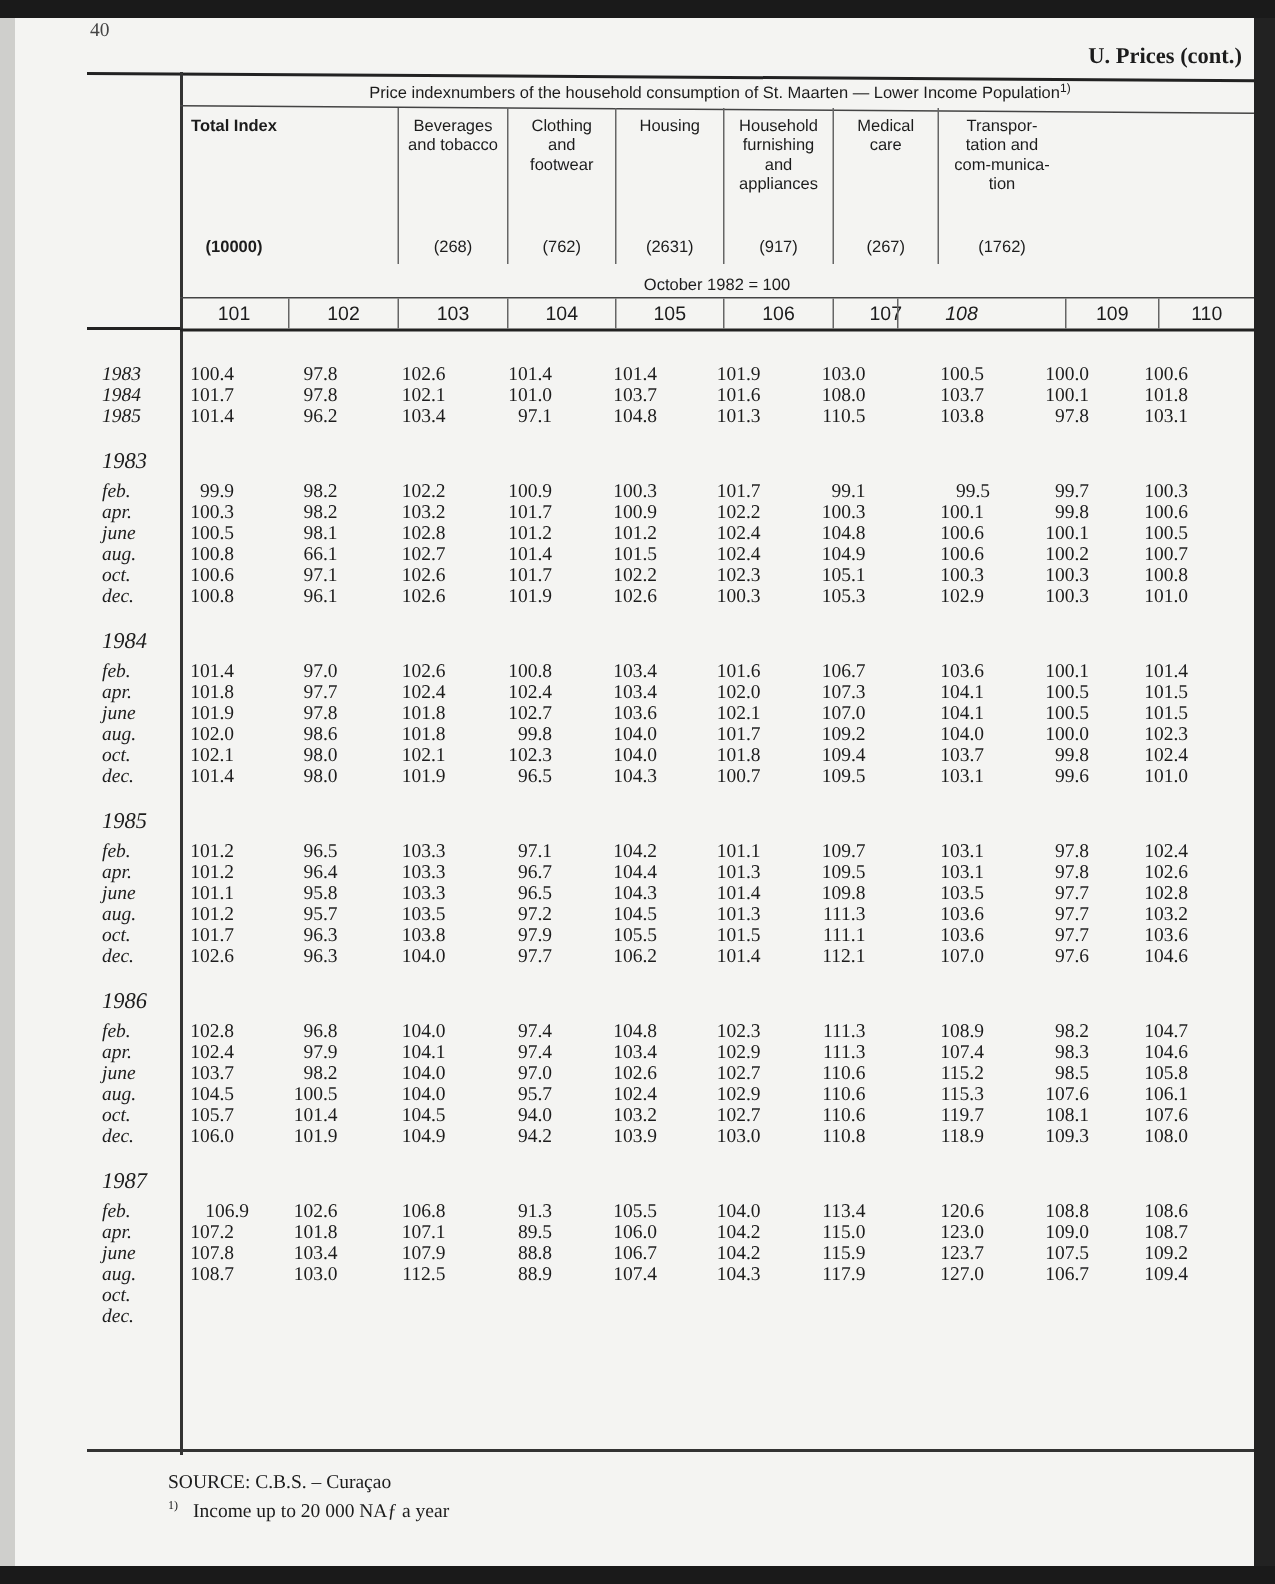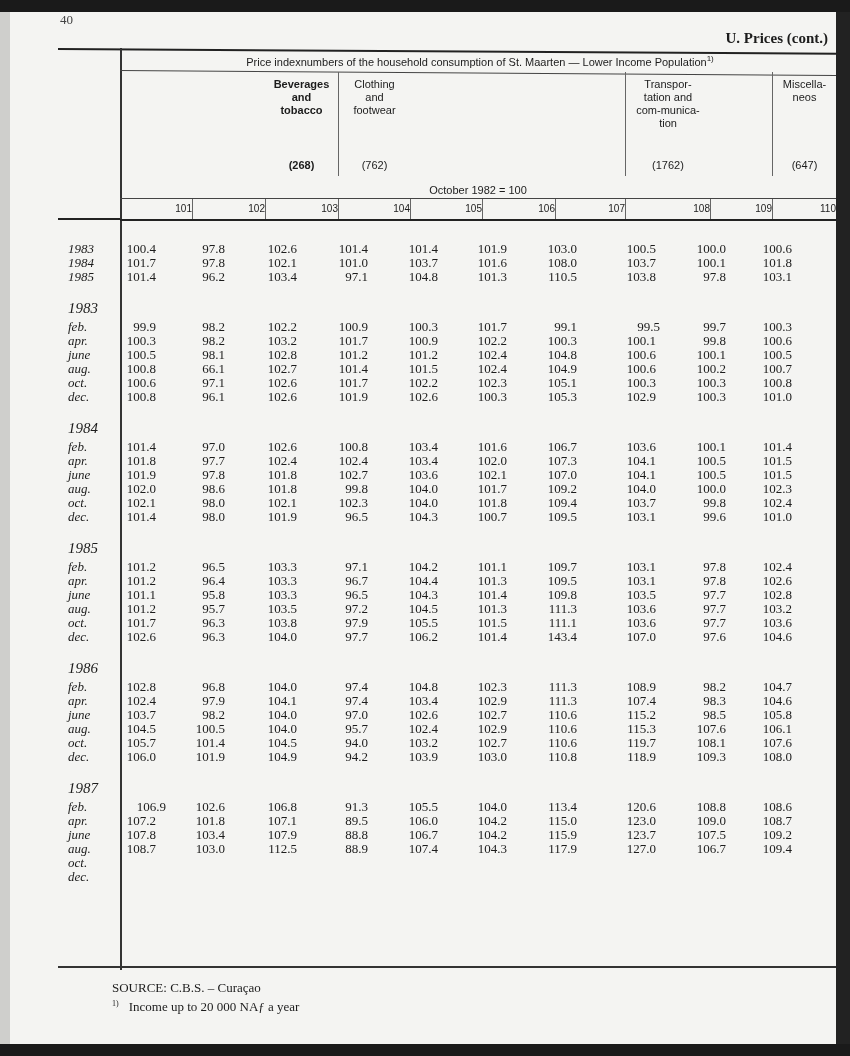--- a/index.html
+++ b/index.html
@@ -42,22 +42,22 @@
     font-family: "Liberation Sans", sans-serif; font-size: 11px;
   }
   .head-cell:first-child .weight { font-weight: bold; }
   .base-label {
     position: absolute; left: 110px; top: 172px; width: 716px; text-align: center;
     font-family: "Liberation Sans", sans-serif; font-size: 11px;
   }
   .code-row { position: absolute; left: 110px; top: 186px; width: 716px; height: 20px; border-top: 1px solid #444; border-bottom: 2px solid #222; }
   .code-cell {
     position: absolute; top: 0; height: 20px; line-height: 20px;
-    border-left: 1px solid #666; box-sizing: border-box; text-align: right;
-    font-family: "Liberation Sans", sans-serif; font-size: 10px;
+    border-left: 1px solid #666; box-sizing: border-box; text-align: center;
+    font-family: "Liberation Sans", sans-serif; font-size: 13px;
   }
   .code-cell:first-child { border-left: none; }
   .rule-left-under { position: absolute; left: 48px; top: 206px; width: 62px; border-top: 2px solid #222; }
   .body-area { position: absolute; left: 0; top: 212px; width: 836px; }
   .row { position: absolute; left: 0; height: 14px; width: 836px; font-size: 13px; line-height: 14px; }
   .row-label { position: absolute; left: 58px; width: 50px; font-style: italic; }
   .group-label { position: absolute; left: 58px; font-style: italic; font-size: 15px; }
   .val { position: absolute; width: 52px; text-align: right; }
   .bottom-rule { position: absolute; left: 48px; top: 954px; width: 780px; border-top: 2px solid #333; }
   .source { position: absolute; left: 102px; top: 968px; font-size: 13px; line-height: 15px; }
@@ -73,47 +73,59 @@
   <div class="section-title">U.   Prices (cont.)</div>
   <div class="rule-top"></div>
   <div class="vline-left"></div>
 
   <div class="table-title">
     <span>Price indexnumbers of the household consumption of St. Maarten — Lower Income Population</span><sup>1)</sup>
   </div>
   <div class="title-rule"></div>
 
   <div class="head-row" id="head-row">
+      <div class="head-cell" style="left: 0px; width: 72px;">
+        <div style="padding: 0px 6px;">Total Index</div>
+        <div class="weight">(10000)</div>
+      </div>
       <div class="head-cell" style="left: 145px; width: 73px;">
         <div style="padding: 0px 6px;">Beverages and tobacco</div>
         <div class="weight">(268)</div>
       </div>
       <div class="head-cell" style="left: 218px; width: 72px;">
         <div style="padding: 0px 6px;">Clothing and footwear</div>
         <div class="weight">(762)</div>
       </div>
+      <div class="head-cell" style="left: 290px; width: 72px;">
+        <div style="padding: 0px 6px;">Housing</div>
+        <div class="weight">(2631)</div>
+      </div>
+      <div class="head-cell" style="left: 362px; width: 73px;">
+        <div style="padding: 0px 6px;">Household furnishing and appliances</div>
+        <div class="weight">(917)</div>
+      </div>
+      <div class="head-cell" style="left: 435px; width: 70px;">
+        <div style="padding: 0px 6px;">Medical care</div>
+        <div class="weight">(267)</div>
+      </div>
       <div class="head-cell" style="left: 505px; width: 85px;">
         <div style="padding: 0px 6px;">Transpor-tation and com-munica-tion</div>
         <div class="weight">(1762)</div>
-      </div>
-      <div class="head-cell" style="left: 652px; width: 64px;">
-        <div style="padding: 0px 6px;">Miscella-neos</div>
-        <div class="weight">(647)</div>
       </div>
     </div>
   <div class="base-label">October 1982 = 100</div>
   <div class="code-row" id="code-row">
       <div class="code-cell" style="left: 0px; width: 72px;">101</div>
       <div class="code-cell" style="left: 72px; width: 73px;">102</div>
       <div class="code-cell" style="left: 145px; width: 73px;">103</div>
       <div class="code-cell" style="left: 218px; width: 72px;">104</div>
       <div class="code-cell" style="left: 290px; width: 72px;">105</div>
       <div class="code-cell" style="left: 362px; width: 73px;">106</div>
       <div class="code-cell" style="left: 435px; width: 70px;">107</div>
-      <div class="code-cell" style="left: 505px; width: 85px;">108</div>
+      <div class="code-cell" style="left: 478px; width: 85px; font-style: italic;">108</div>
       <div class="code-cell" style="left: 590px; width: 62px;">109</div>
       <div class="code-cell" style="left: 652px; width: 64px;">110</div>
     </div>
   <div class="rule-left-under"></div>
 
   <div class="body-area" id="body-area">
       <div class="row" style="top: 18px;">
         <span class="row-label">1983</span>
         <span class="val" style="left: 94px;">100.4</span>
         <span class="val" style="left: 163px;">97.8</span>
@@ -377,21 +389,21 @@
         <span class="val" style="left: 730px;">103.6</span>
       </div>
       <div class="row" style="top: 406px;">
         <span class="row-label">dec.</span>
         <span class="val" style="left: 94px;">102.6</span>
         <span class="val" style="left: 163px;">96.3</span>
         <span class="val" style="left: 235px;">104.0</span>
         <span class="val" style="left: 306px;">97.7</span>
         <span class="val" style="left: 376px;">106.2</span>
         <span class="val" style="left: 445px;">101.4</span>
-        <span class="val" style="left: 515px;">143.4</span>
+        <span class="val" style="left: 515px;">112.1</span>
         <span class="val" style="left: 594px;">107.0</span>
         <span class="val" style="left: 664px;">97.6</span>
         <span class="val" style="left: 730px;">104.6</span>
       </div>
       <div class="group-label" style="top: 436px;">1986</div>
       <div class="row" style="top: 456px;">
         <span class="row-label">feb.</span>
         <span class="val" style="left: 94px;">102.8</span>
         <span class="val" style="left: 163px;">96.8</span>
         <span class="val" style="left: 235px;">104.0</span>

